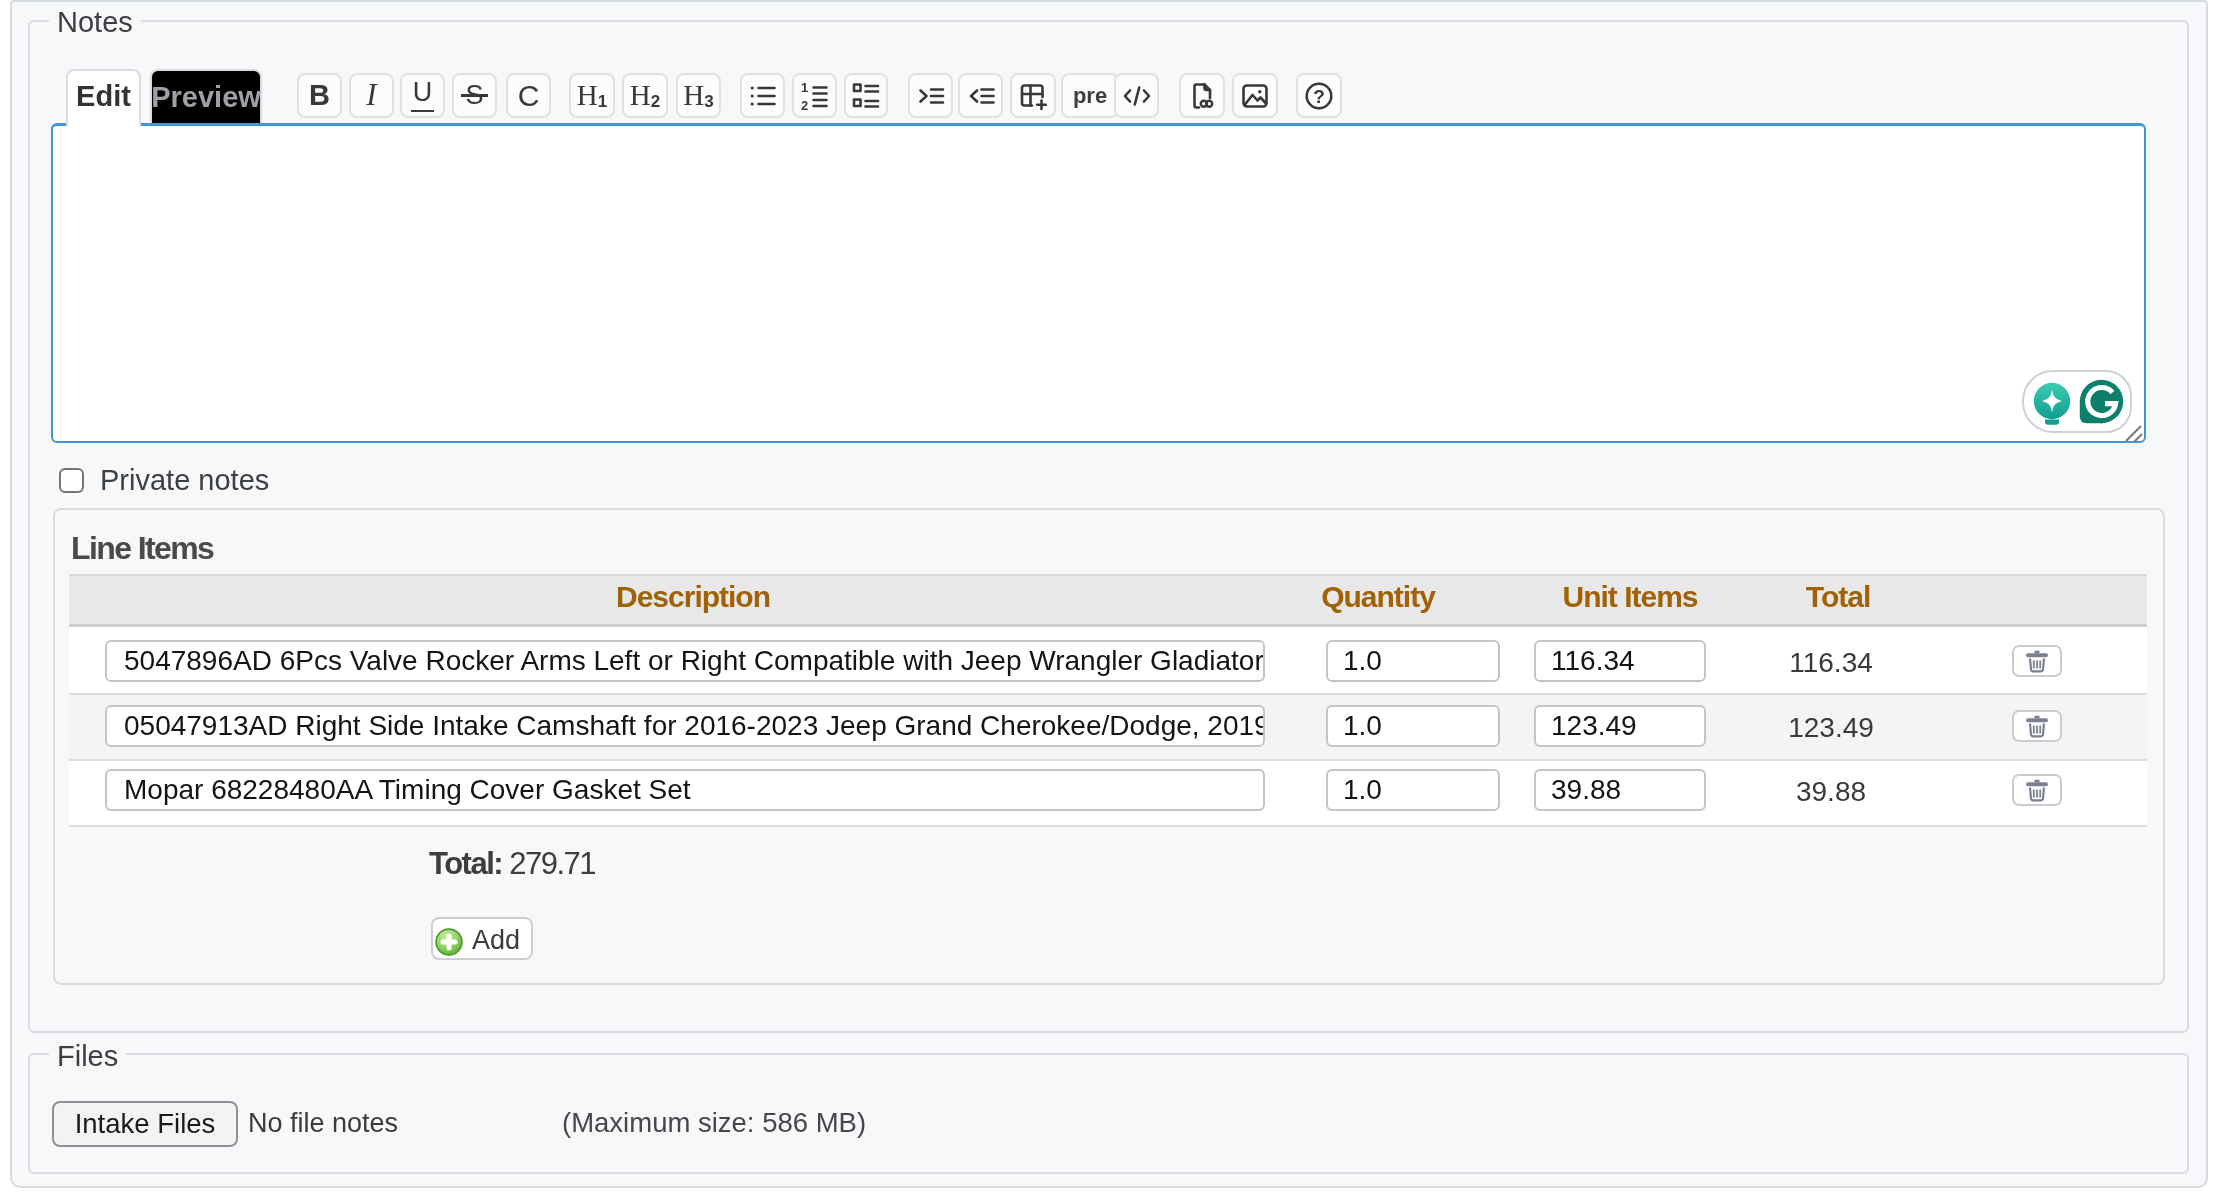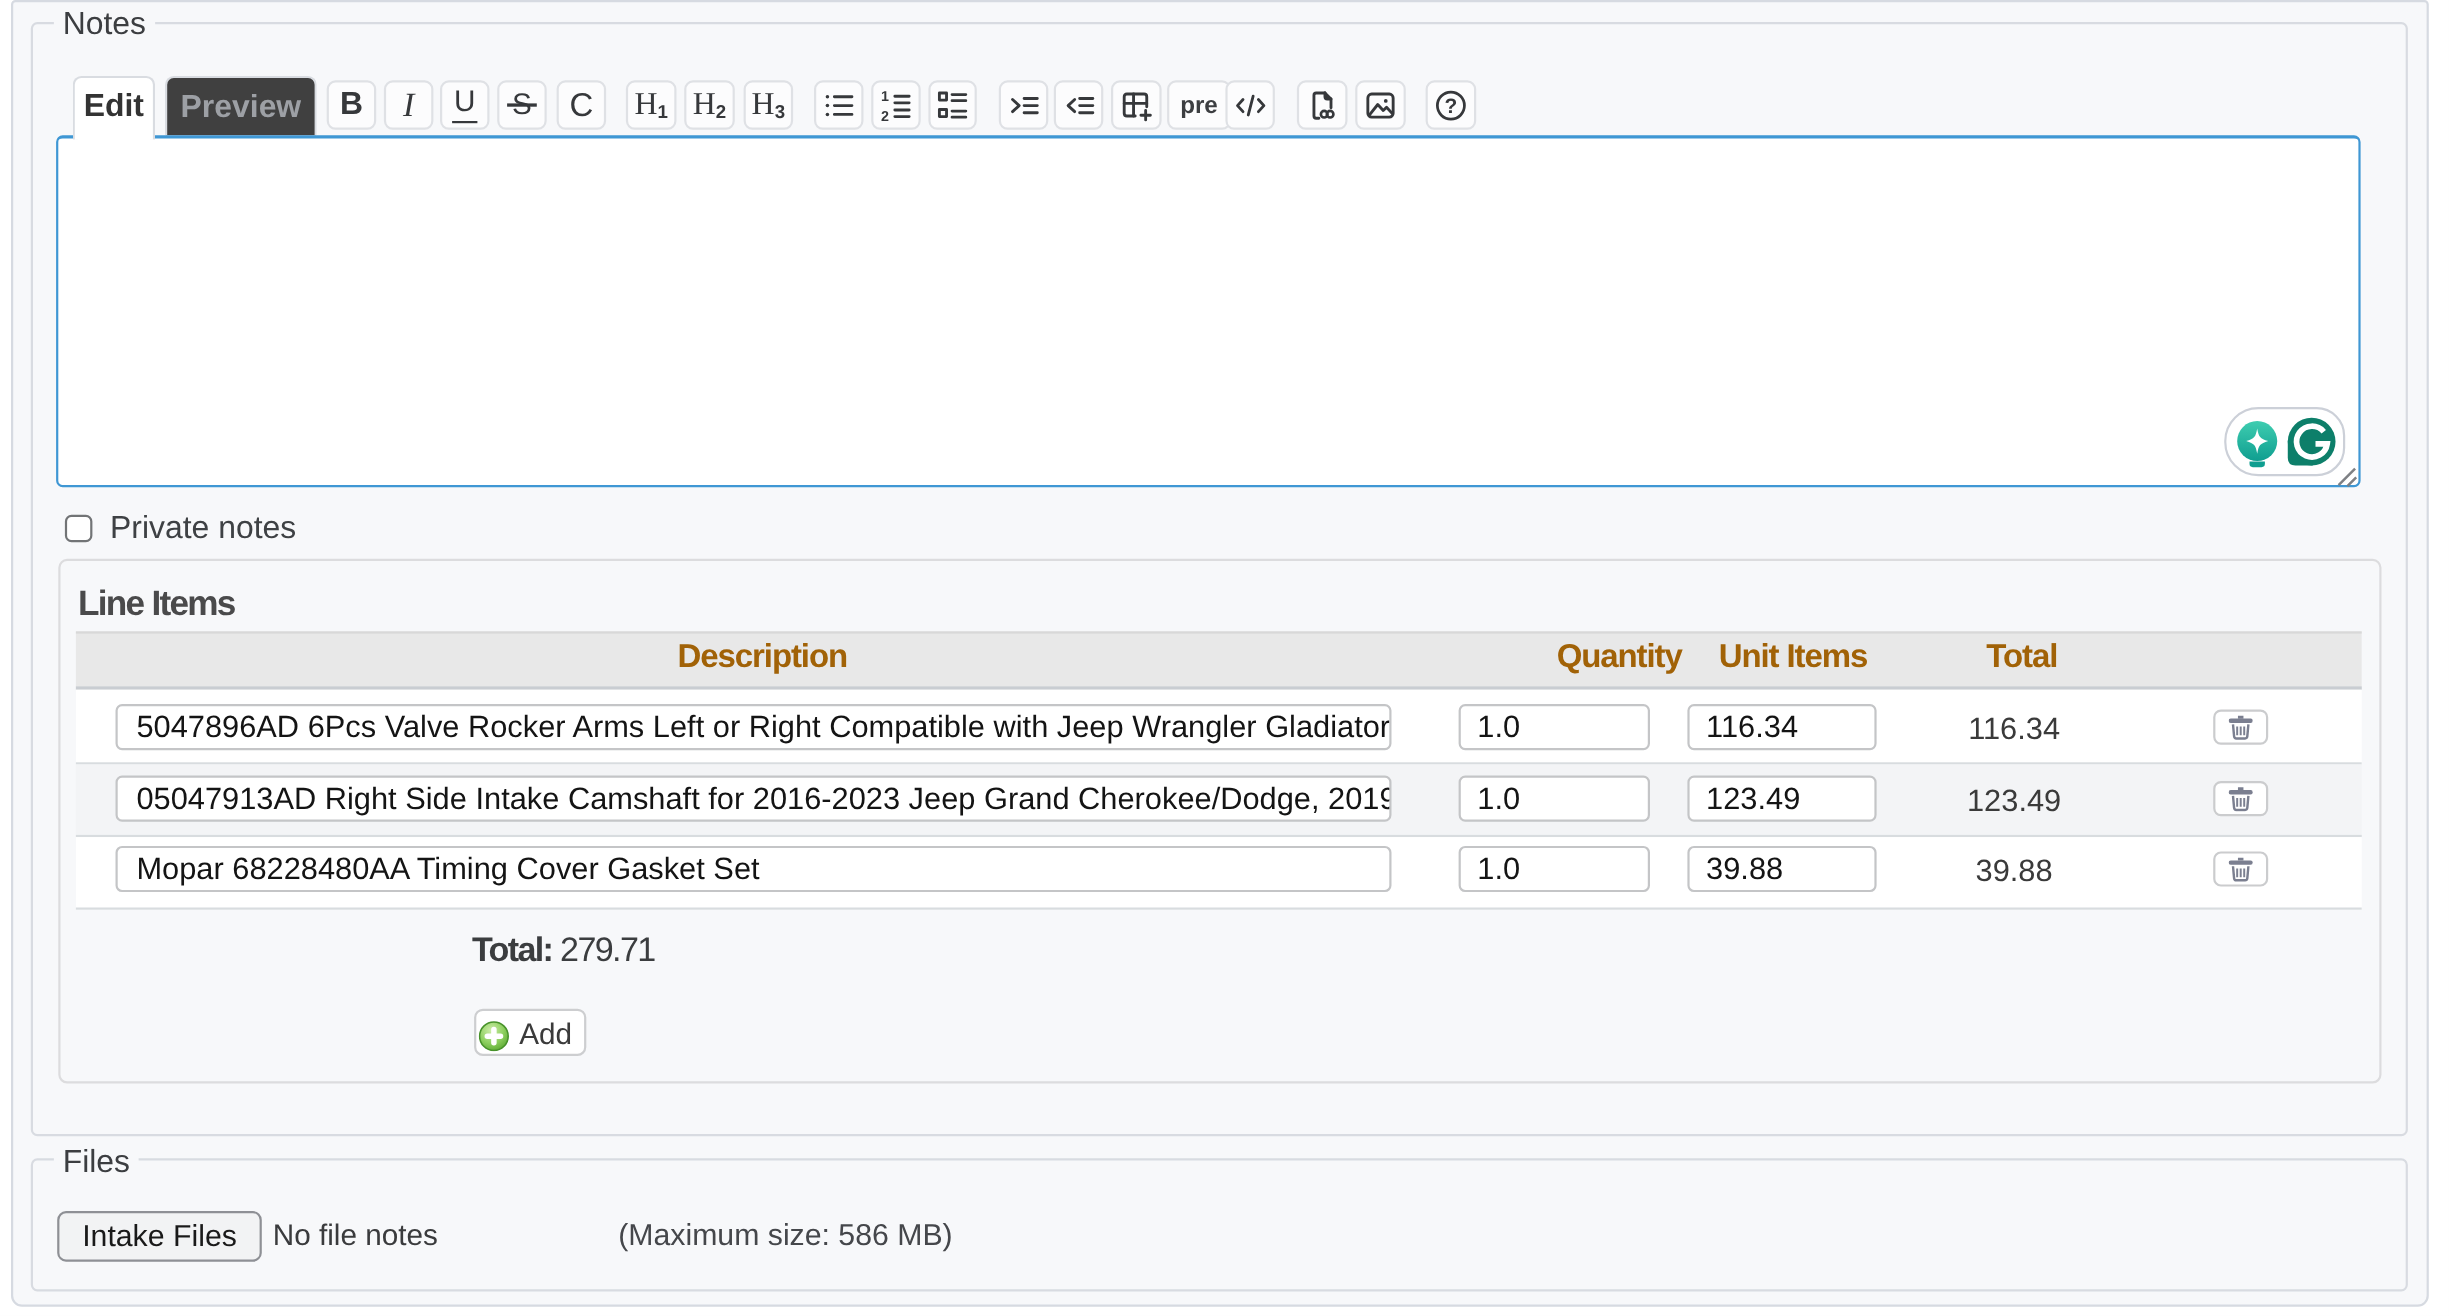--- a/index.html
+++ b/index.html
@@ -11,21 +11,21 @@
 .tbtn svg{display:block}
 .ipt{border:2px solid #c4c5c7;border-radius:6px;background:#fff;font-size:28px;color:#141414;display:flex;align-items:center;white-space:nowrap;overflow:hidden}
 .hdr{font-weight:bold;font-size:30px;letter-spacing:-1px;color:#a16207}
 .ctr{display:flex;align-items:center;justify-content:center}
 .trash{width:50px;height:32px;border:2px solid #cbccce;border-radius:7px;background:#fff;display:flex;align-items:center;justify-content:center}
 </style></head><body>
 <div class="abs card"></div>
 <div class="abs fs" style="left:28px;top:20px;width:2161px;height:1013px"></div>
 <div class="abs legend" style="left:49px;top:6px">Notes</div>
 <div class="abs" style="left:51px;top:123px;width:2095px;height:320px;background:#fff;border:2px solid #3f97d4;border-top-width:3px;border-radius:6px;z-index:1"></div>
-<div class="abs tab" style="left:150px;top:69px;width:138px;height:54px;background:#404040;color:#9da0a5;z-index:0">Preview</div>
+<div class="abs tab" style="left:150px;top:69px;width:112px;height:54px;background:#000000;color:#9da0a5;z-index:0">Preview</div>
 <div class="abs tab" style="left:66px;top:69px;width:75px;height:58px;background:#fff;color:#333;z-index:2;padding-bottom:6px">Edit</div>
 <div class="abs tbtn" style="left:297px;width:45px">
     <span style="font-weight:bold;font-size:29px">B</span>
   </div>
 <div class="abs tbtn" style="left:349px;width:45px">
     <span style="font-family:'Liberation Serif',serif;font-style:italic;font-size:31px;padding-bottom:2px">I</span>
   </div>
 <div class="abs tbtn" style="left:400px;width:45px">
     <span style="font-size:27px;position:relative;top:-3px">U<span class="abs" style="left:-2px;right:-2px;bottom:-4px;height:2.5px;background:#36383b"></span></span>
   </div>
@@ -139,21 +139,21 @@
 </svg>
 <svg class="abs" style="left:2124px;top:424px;z-index:2" width="20" height="19" viewBox="0 0 20 19" stroke="#7e8084" stroke-width="2.3">
     <path d="M2 17 L17 2 M10 18 L18 10"></path>
   </svg>
 <div class="abs" style="left:59px;top:468px;width:25px;height:25px;border:2.5px solid #727476;border-radius:6px;background:#fff"></div>
 <div class="abs" style="left:100px;top:464px;font-size:29px;color:#3e4144;line-height:32px">Private notes</div>
 <div class="abs" style="left:53px;top:508px;width:2112px;height:477px;border:2px solid #dcdcde;border-radius:8px"></div>
 <div class="abs" style="left:71px;top:532px;font-weight:bold;font-size:32px;letter-spacing:-1.6px;color:#4a4a4b;line-height:33px">Line Items</div>
 <div class="abs" style="left:69px;top:574px;width:2078px;height:53px;background:#e8e8e8;border-top:2px solid #d8d8d8;border-bottom:3px solid #c9cdd2"></div>
 <div class="abs hdr" style="left:493px;top:580px;width:400px;text-align:center">Description</div>
-<div class="abs hdr" style="left:1272px;top:580px;width:400px;text-align:center">Quantity</div>
+<div class="abs hdr" style="left:1178px;top:580px;width:400px;text-align:center">Quantity</div>
 <div class="abs hdr" style="left:1430px;top:580px;width:400px;text-align:center">Unit Items</div>
 <div class="abs hdr" style="left:1638px;top:580px;width:400px;text-align:center">Total</div>
 <div class="abs" style="left:69px;top:627px;width:2078px;height:68px;background:#fff;border-bottom:2px solid #d8dcdf"></div>
 <div class="abs" style="left:69px;top:695px;width:2078px;height:66px;background:#f3f4f6;border-bottom:2px solid #d8dcdf"></div>
 <div class="abs" style="left:69px;top:761px;width:2078px;height:66px;background:#fff;border-bottom:2px solid #d8dcdf"></div>
 <div class="abs ipt" style="left:105px;top:640px;width:1160px;height:42px;padding-left:17px">5047896AD 6Pcs Valve Rocker Arms Left or Right Compatible with Jeep Wrangler Gladiator Grand Cherokee</div>
 <div class="abs ipt" style="left:1326px;top:640px;width:174px;height:42px;padding-left:15px">1.0</div>
 <div class="abs ipt" style="left:1534px;top:640px;width:172px;height:42px;padding-left:15px">116.34</div>
 <div class="abs" style="left:1731px;top:647px;width:200px;text-align:center;font-size:28px;color:#3a3a3a">116.34</div>
 <div class="abs trash" style="left:2012px;top:645px">

